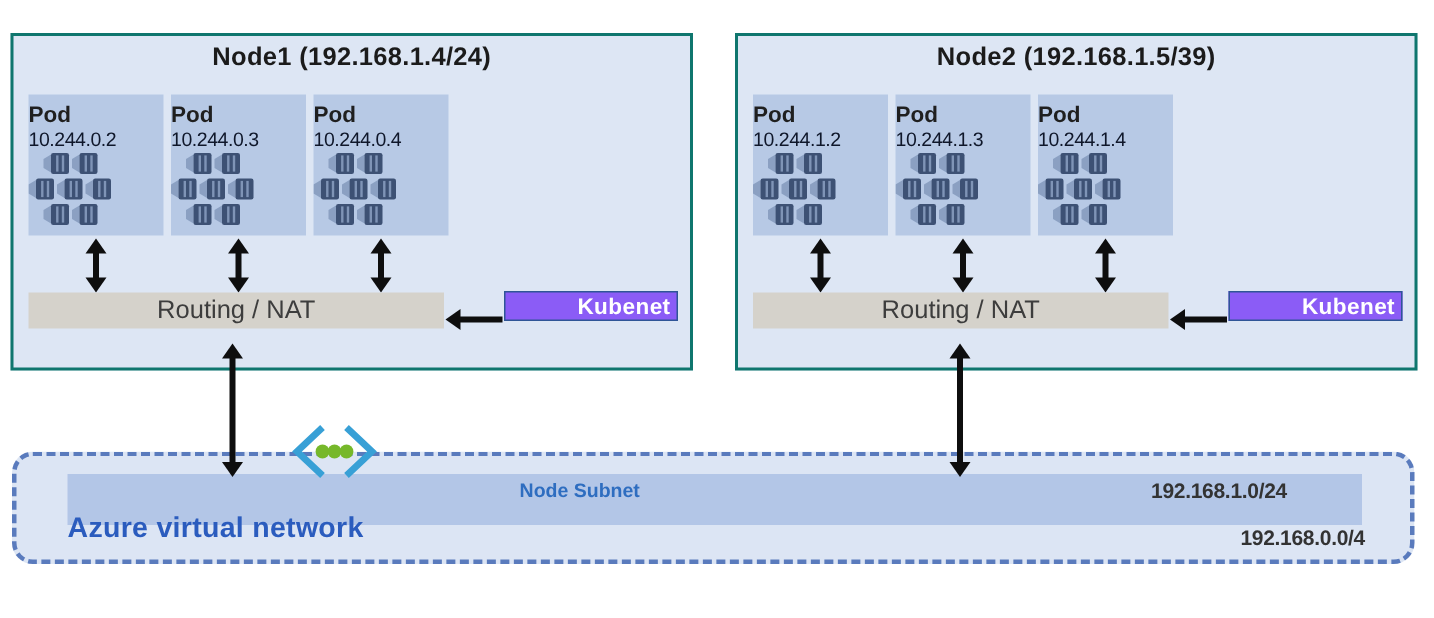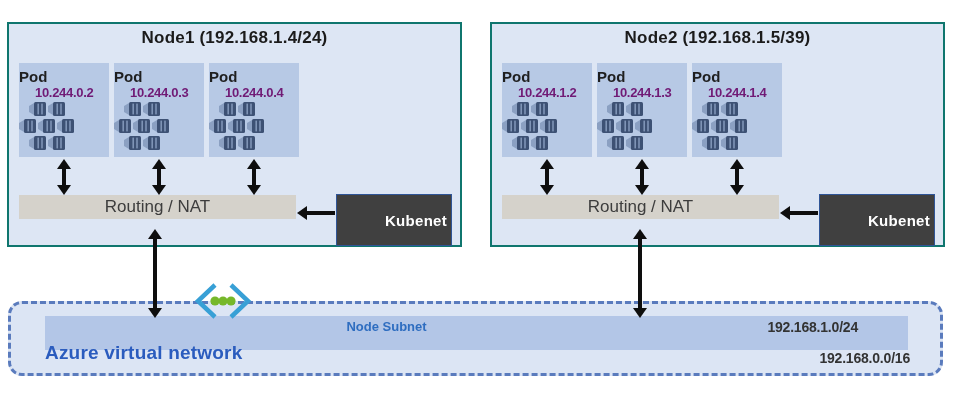--- a/index.html
+++ b/index.html
@@ -16,29 +16,29 @@
   .node-title { position: absolute; top: 4px; left: 0; right: 0; text-align: center;
                 font-size: 17px; font-weight: 600; color: #1b1b1b; letter-spacing: 0.2px; }
 
   
   .pod { position: absolute; top: 39px; width: 90px; height: 94px;
          background: #b7c9e5; }
   .pod--1 { left: 10px; }
   .pod--2 { left: 105px; }
   .pod--3 { left: 200px; }
   .pod-label { margin-top: 5px; font-size: 15px; font-weight: 700; color: #1f1f1f; line-height: 17px; }
-  .pod-ip { font-size: 13px; font-weight: 700; color: #701a75; line-height: 15px; letter-spacing: -0.3px; padding-left: 16px; }
+  .pod-ip { font-size: 13px; font-weight: 400; color: #0f172a; line-height: 15px; letter-spacing: -0.3px; }
   .pod-icon { margin-top: 2px; }
 
   
   .routing { position: absolute; left: 10px; top: 171px; width: 277px; height: 24px;
              background: #d5d2cb; display: flex; align-items: center; justify-content: center;
              font-size: 17px; color: #3d3d3d; }
-  .kubenet { position: absolute; left: 327px; top: 170px; width: 116px; height: 52px;
-             background: #404040; border: 1px solid #2f5597;
+  .kubenet { position: absolute; left: 327px; top: 170px; width: 116px; height: 20px;
+             background: #8b5cf6; border: 1px solid #2f5597;
              display: flex; align-items: center; justify-content: center;
              font-size: 15px; font-weight: 700; color: #ffffff; letter-spacing: 0.3px; padding-left: 44px; }
 
   
   .arrow-v { position: absolute; width: 14px; }
   .arrow-v .shaft { position: absolute; left: 5px; top: 8px; bottom: 8px; width: 4px; background: #0e0e0e; }
   .arrow-v .head-up { position: absolute; top: 0; left: 0; width: 0; height: 0;
                       border-left: 7px solid transparent; border-right: 7px solid transparent;
                       border-bottom: 10px solid #0e0e0e; }
   .arrow-v .head-down { position: absolute; bottom: 0; left: 0; width: 0; height: 0;
@@ -230,21 +230,21 @@
 
     <div class="kubenet">Kubenet</div>
   </section>
 
   <div class="vnet">
     <div class="subnet-bar">
       <span class="subnet-label">Node Subnet</span>
       <span class="subnet-cidr">192.168.1.0/24</span>
     </div>
     <div class="vnet-label">Azure virtual network</div>
-    <div class="vnet-cidr">192.168.0.0/16</div>
+    <div class="vnet-cidr">192.168.0.0/4</div>
   </div>
 
   <div class="arrow-v net-arrow net-arrow--1">
     <div class="head-up"></div>
     <div class="shaft"></div>
     <div class="head-down"></div>
   </div>
   <div class="arrow-v net-arrow net-arrow--2">
     <div class="head-up"></div>
     <div class="shaft"></div>

